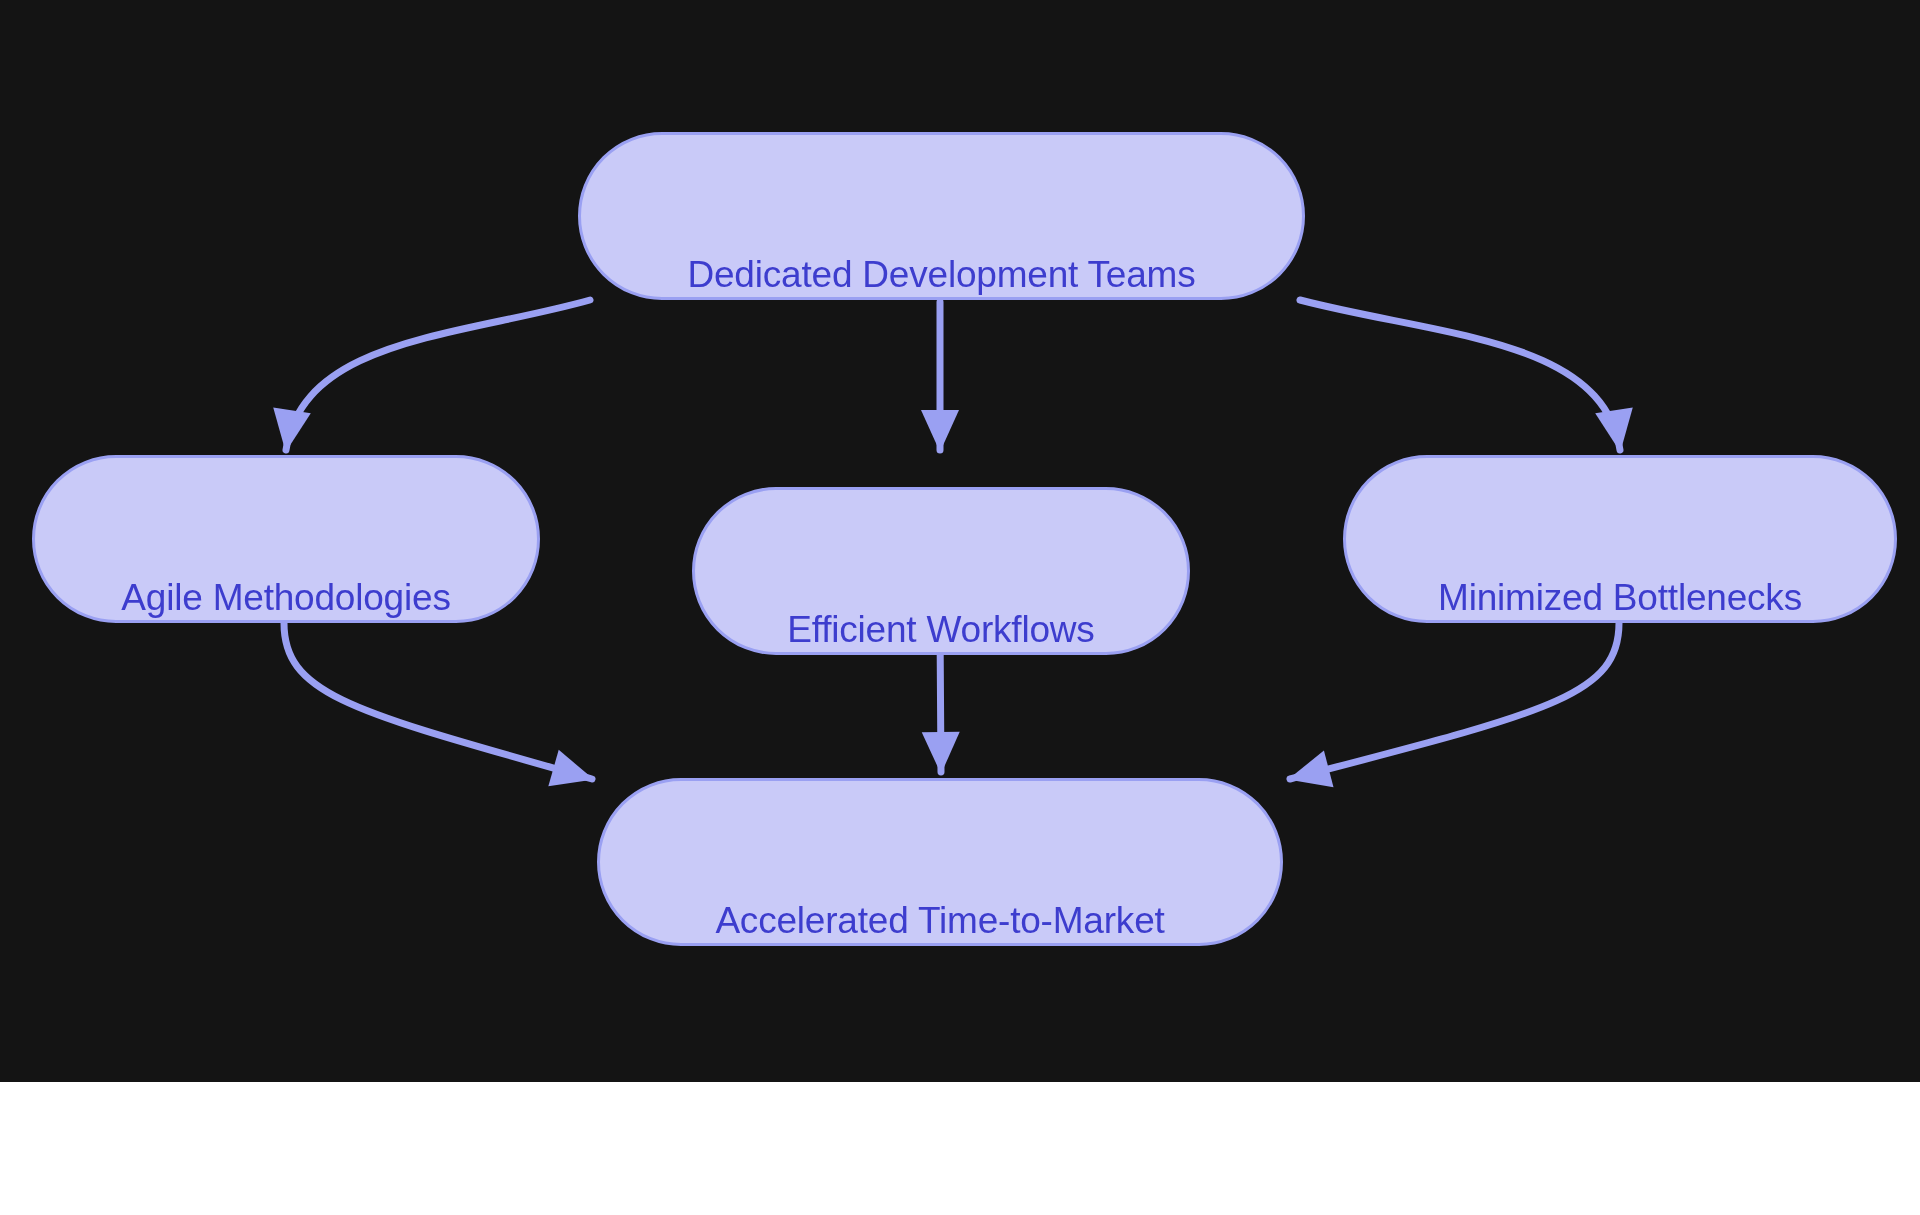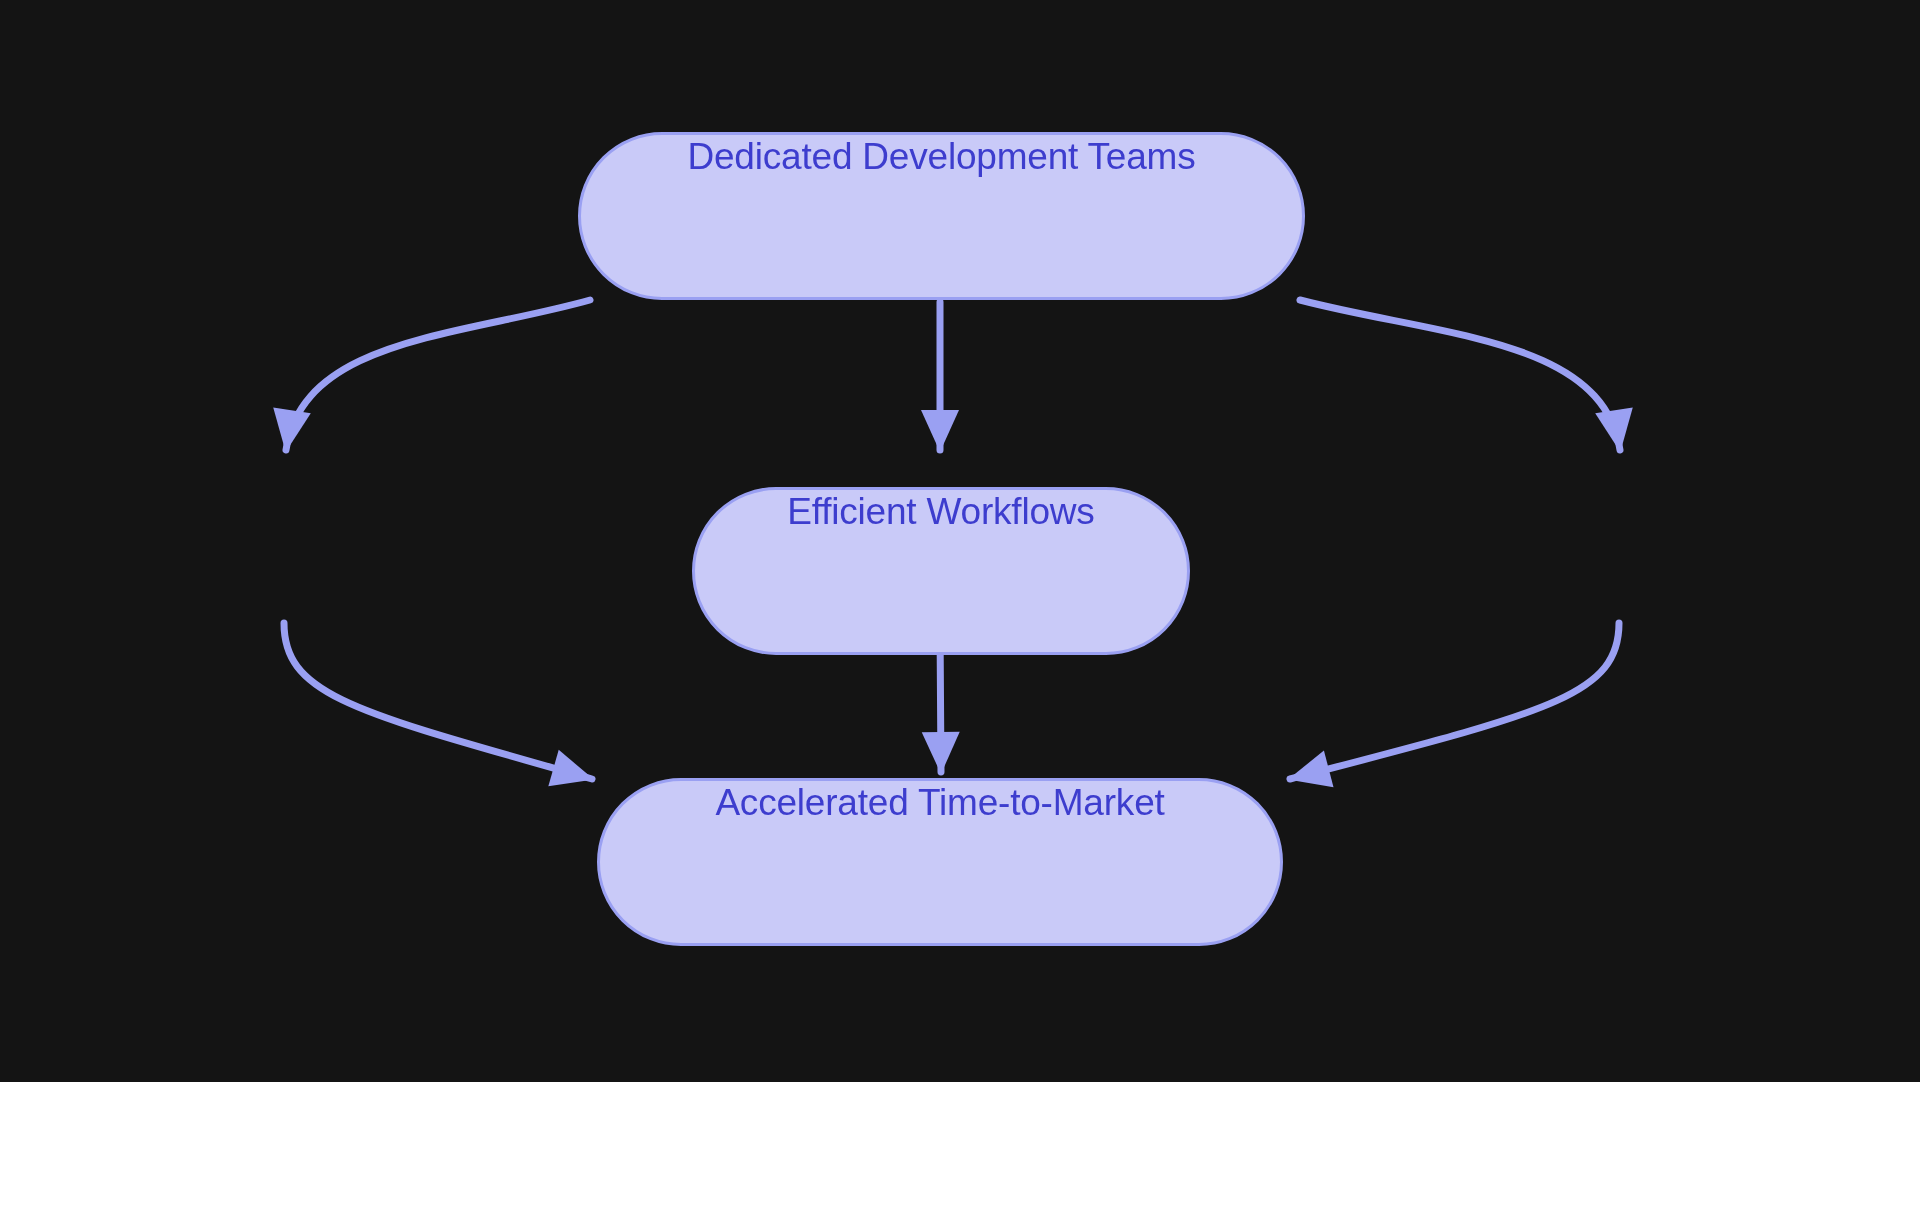--- a/index.html
+++ b/index.html
@@ -31,21 +31,21 @@
     height: 1082px;
     display: block;
   }
   .node {
     position: absolute;
     box-sizing: border-box;
     background: #c9caf8;
     border: 3px solid #9aa0f2;
     border-radius: 90px;
     display: flex;
-    align-items: flex-start;
+    align-items: flex-end;
     justify-content: center;
     text-align: center;
     color: #3d3dce;
     font-size: 37px;
     font-weight: 400;
     letter-spacing: -0.2px;
     line-height: 1.2;
   }
   .node-top    { left: 578px;  top: 132px; width: 727px; height: 168px; }
   .node-left   { left: 32px;   top: 455px; width: 508px; height: 168px; }
@@ -80,25 +80,31 @@
         <path d="M 284 623 C 284 696, 356 712, 592 779" marker-end="url(#ah)"></path>
         <path d="M 940 625 L 941 772" marker-end="url(#ah)"></path>
         <path d="M 1619 623 C 1619 696, 1547 712, 1290 779" marker-end="url(#ah)"></path>
       </g>
     </svg>
 
     <div class="node node-top">
       <span>Dedicated Development Teams</span>
     </div>
 
+    <div class="node node-left">
+      <span>Agile Methodologies</span>
+    </div>
 
     <div class="node node-center">
       <span>Efficient Workflows</span>
     </div>
 
+    <div class="node node-right">
+      <span>Minimized Bottlenecks</span>
+    </div>
 
     <div class="node node-bottom">
       <span>Accelerated Time-to-Market</span>
     </div>
 
   </div>
 
   <div class="footer">
     
   </div>

